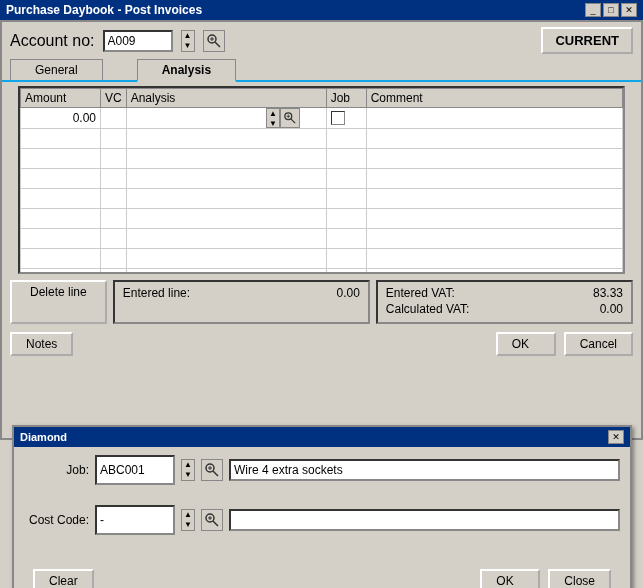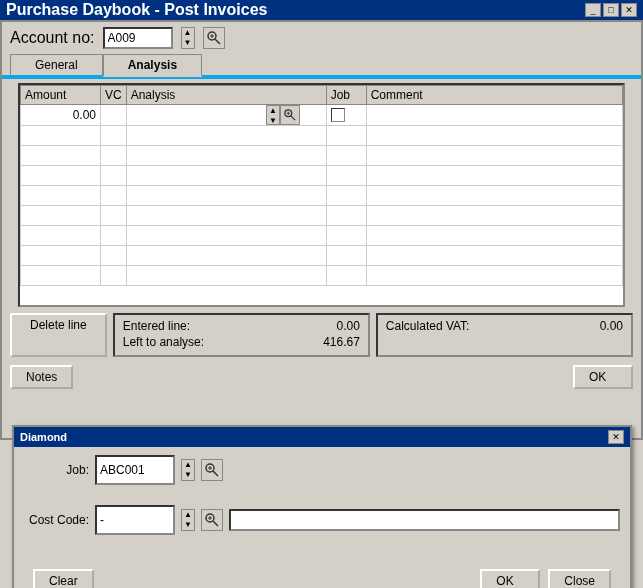--- a/index.html
+++ b/index.html
@@ -8,21 +8,21 @@
     
     .title-bar {
       background: #003080;
       color: white;
       padding: 3px 6px;
       display: flex;
       align-items: center;
       justify-content: space-between;
       height: 20px;
     }
-    .title-bar-title { font-size: 16px; font-weight: bold; }
+    .title-bar-title { font-size: 12px; font-weight: bold; }
     .title-bar-controls { display: flex; gap: 2px; }
     .title-btn {
       background: #d4d0c8;
       border: 1px solid #888;
       color: black;
       font-size: 9px;
       width: 16px;
       height: 14px;
       display: flex; align-items: center; justify-content: center;
       cursor: pointer;
@@ -83,22 +83,23 @@
       padding: 4px 12px;
       font-weight: bold;
       font-size: 13px;
       margin-left: auto;
       cursor: pointer;
     }
 
     
     .tabs {
       display: flex;
-      border-bottom: 4px solid #0ea5e9;
+      border-bottom: 2px solid #0ea5e9;
       padding: 0 8px;
+      gap: 34px;
     }
     .tab {
       background: #d4d0c8;
       border: 1px solid #888;
       border-bottom: none;
       padding: 3px 24px;
       cursor: pointer;
       font-size: 12px;
     }
     .tab.active {
@@ -255,28 +256,29 @@
       <span>▼</span>
     </div>
     <div class="icon-btn">
       <svg width="14" height="14" viewBox="0 0 14 14">
         <circle cx="5" cy="5" r="4" fill="none" stroke="#333" stroke-width="1.5"></circle>
         <line x1="8" y1="8" x2="13" y2="13" stroke="#333" stroke-width="1.5"></line>
         <line x1="3" y1="5" x2="7" y2="5" stroke="#333" stroke-width="1"></line>
         <line x1="5" y1="3" x2="5" y2="7" stroke="#333" stroke-width="1"></line>
       </svg>
     </div>
+    <div class="current-btn">CURRENT</div>
   </div>
 
   <div class="tabs">
     <div class="tab">General</div>
     <div class="tab active">Analysis</div>
   </div>
 
-  <div style="position:relative; margin: 4px 8px; height: 224px;">
+  <div style="position:relative; margin: 4px 8px; height: 188px;">
     <div class="table-container" style="height:100%; position:relative;">
       <table class="analysis-table">
         <thead>
           <tr>
             <th style="width:80px;">Amount</th>
             <th style="width:25px;">VC</th>
             <th style="width:200px;">Analysis</th>
             <th style="width:40px;">Job</th>
             <th>Comment</th>
           </tr>
@@ -369,37 +371,38 @@
     </div>
   </div>
 
   <div style="display:flex; padding: 2px 8px; gap:6px;">
     <div class="delete-btn">Delete line</div>
     <div class="stats-box">
       <div class="stat-line">
         <span>Entered line:</span>
         <span class="stat-value">0.00</span>
       </div>
+    </div>
+    <div class="stats-box">
       <div class="stat-line">
-        <span>Left to analyse:</span>
-        <span class="stat-value">416.67</span>
-      </div>
-    </div>
-    <div class="stats-box">
+        <span>Entered VAT:</span>
+        <span class="stat-value">83.33</span>
+      </div>
       <div class="stat-line">
         <span>Calculated VAT:</span>
         <span class="stat-value">0.00</span>
       </div>
     </div>
   </div>
 
   <div class="bottom-row">
     <div class="btn">Notes</div>
     <div style="flex:1;"></div>
     <div class="btn">OK</div>
+    <div class="btn">Cancel</div>
   </div>
 
 </div>
 
 <div class="diamond-dialog">
   <div class="dialog-title">
     <span class="dialog-title-text">Diamond</span>
     <div class="dialog-close-btn">✕</div>
   </div>
   <div class="dialog-body">
@@ -412,20 +415,21 @@
         <span>▼</span>
       </div>
       <div class="icon-btn">
         <svg width="14" height="14" viewBox="0 0 14 14">
           <circle cx="5" cy="5" r="4" fill="none" stroke="#333" stroke-width="1.5"></circle>
           <line x1="8" y1="8" x2="13" y2="13" stroke="#333" stroke-width="1.5"></line>
           <line x1="3" y1="5" x2="7" y2="5" stroke="#333" stroke-width="1"></line>
           <line x1="5" y1="3" x2="5" y2="7" stroke="#333" stroke-width="1"></line>
         </svg>
       </div>
+      <input class="field-desc" type="text" value="Wire 4 extra sockets" style="">
     </div>
 
     <div class="field-row">
       <span class="field-label">Cost Code:</span>
       <input class="field-input cost-input" type="text" value="-" style="">
       <div class="spin-btn">
         <span>▲</span>
         <span>▼</span>
       </div>
       <div class="icon-btn">

